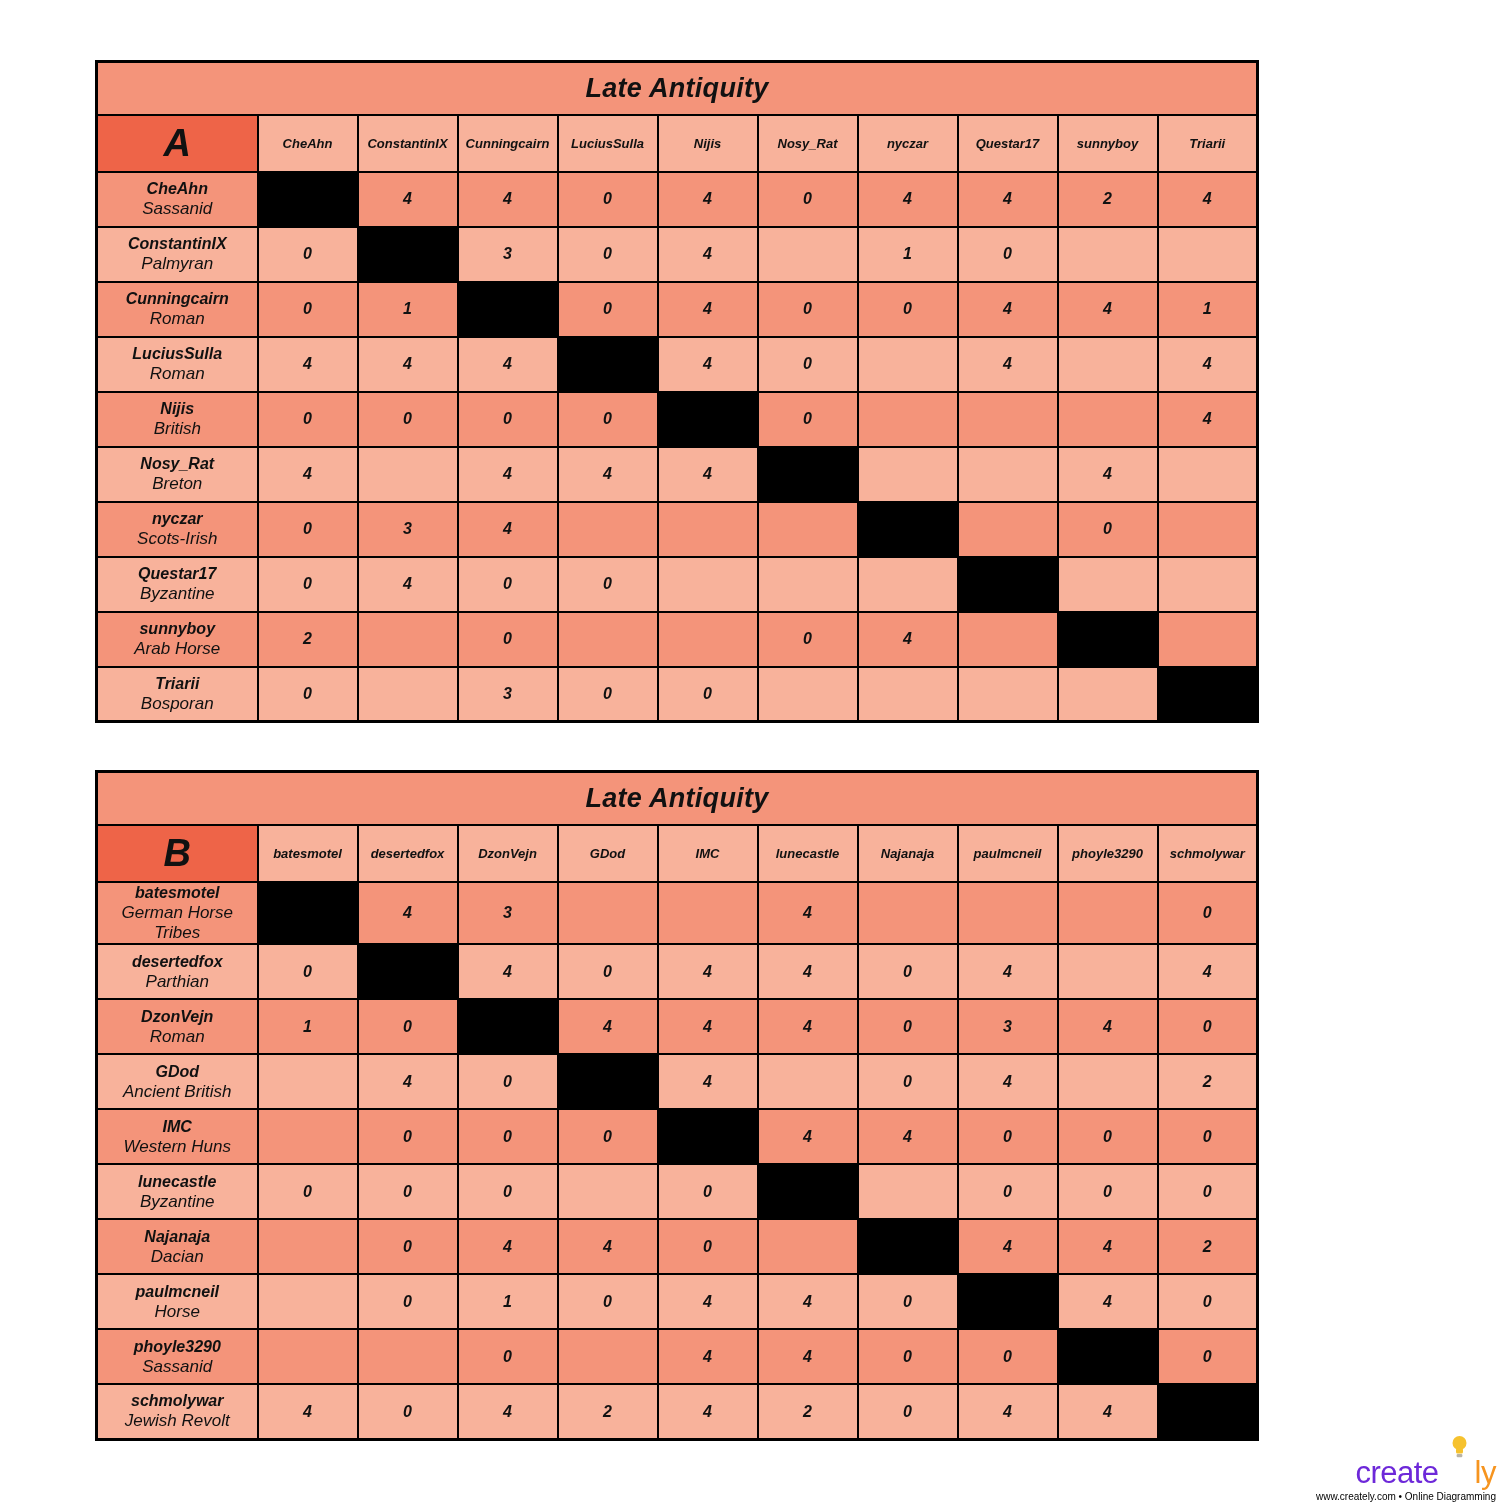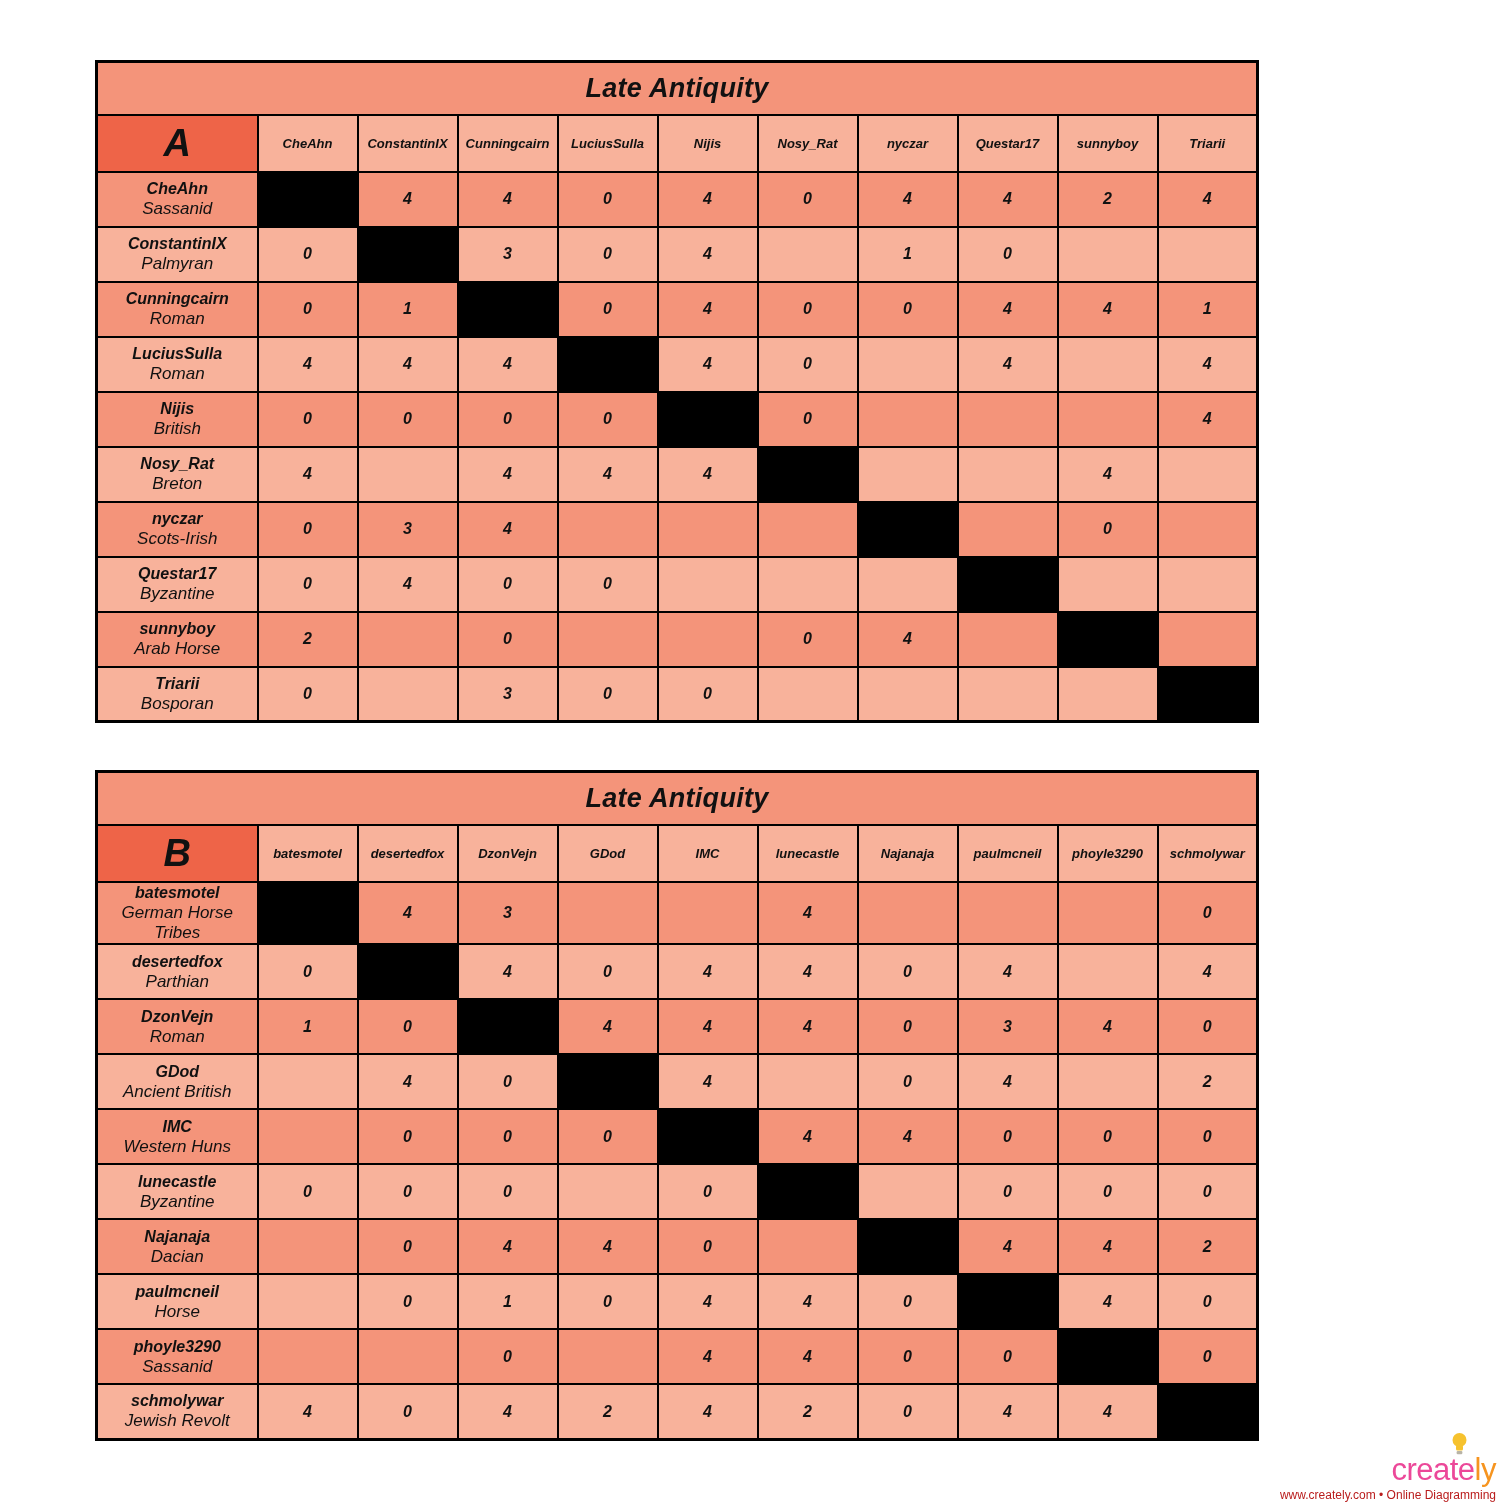--- a/index.html
+++ b/index.html
@@ -79,30 +79,30 @@
   }
   .brand{
     position:relative;
     display:inline-block;
     font-size:31px;
     font-weight:500;
     letter-spacing:-0.5px;
     line-height:1;
     padding-top:20px;
   }
-  .brand-blue{color:#ec4899;}
-  .brand-orange{color:#F6941F;}
+  .brand-blue{color:#6d28d9;}
+  .brand-orange{color:#F6941F;margin-left:36px;}
   .bulb{
     position:absolute;
     right:29px;
     top:-2px;
   }
   .tagline{
-    font-size:12px;
-    color:#b91c1c;
+    font-size:10px;
+    color:#000000;
     margin-top:3px;
     white-space:nowrap;
     margin-left:16px;
   }
 </style>
 </head>
 <body>
 
 <div id="table-host-A" class="table-host" style="top:60px">
     <table class="matrix">

